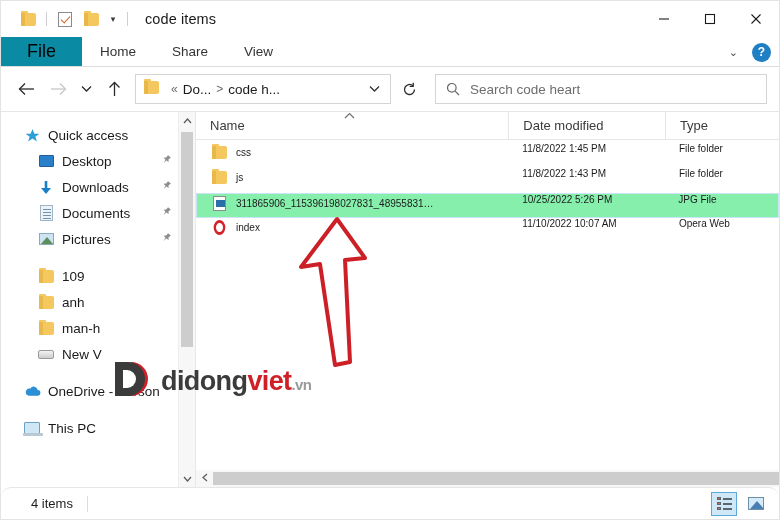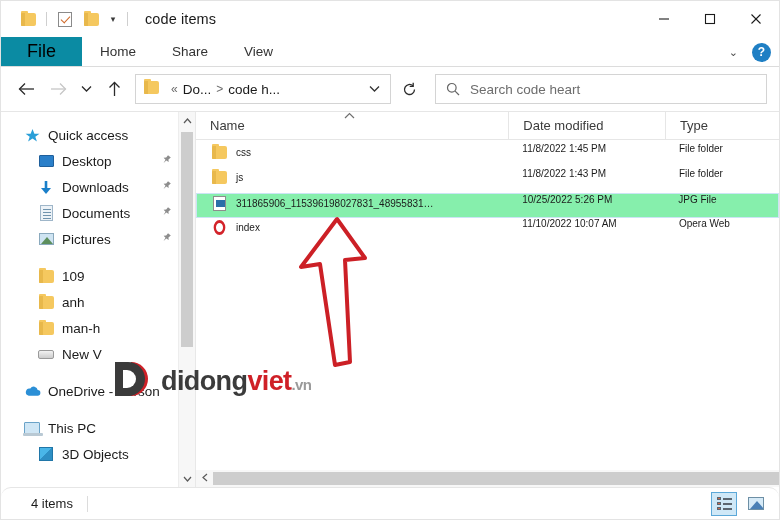--- a/index.html
+++ b/index.html
@@ -597,26 +597,20 @@
 
         <div class="gap"></div>
 
         <div class="navitem">
           <span class="ni-ico">
               <span class="pc-ico"></span>
             </span>
           <span class="ni-label">This PC</span>
         </div>
 
-        <div class="navitem indent1">
-          <span class="ni-ico">
-              <span class="cube-ico"></span>
-            </span>
-          <span class="ni-label">3D Objects</span>
-        </div>
 
       </div>
 
       <div class="vsb">
         <div class="vsb-arrow">
           <svg width="9" height="6" viewBox="0 0 9 6">
               <polyline points="1,5 4.5,1 8,5" fill="none" stroke="#5a5a5a" stroke-width="1.2"></polyline>
             </svg>
         </div>
         <div class="vsb-thumb"></div>

